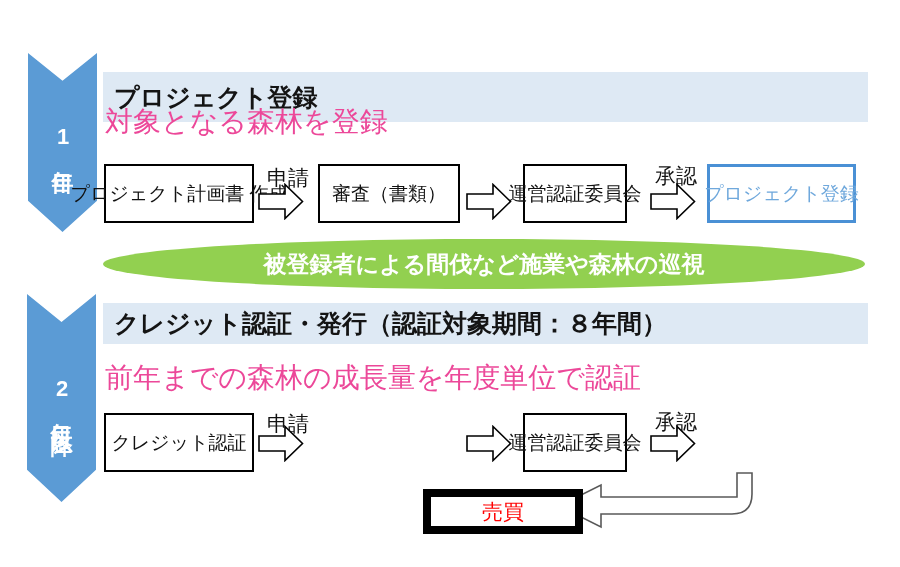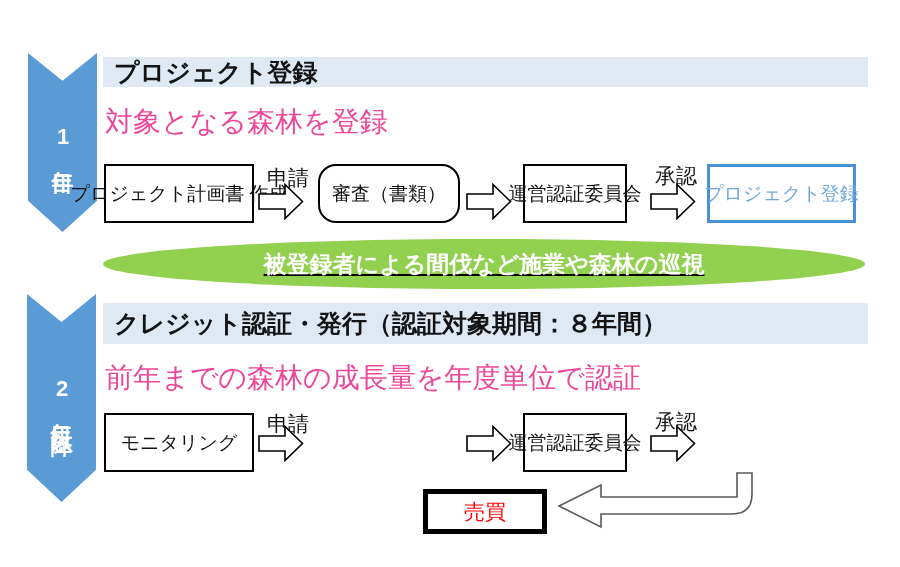--- a/index.html
+++ b/index.html
@@ -12,61 +12,61 @@
     clip-path:polygon(0 0,50% 15.5%,100% 0,100% 82.5%,50% 100%,0 82.5%);}
   .chevron-2{left:27px;top:294px;width:69px;height:208px;
     clip-path:polygon(0 0,50% 13.5%,100% 0,100% 84.5%,50% 100%,0 84.5%);}
   .v-label{writing-mode:vertical-rl;text-orientation:upright;color:#ffffff;
     font-size:22px;font-weight:bold;line-height:1;letter-spacing:4px;}
 
   
   .sec-header{position:absolute;left:103px;width:765px;background:#DEE9F4;
     display:flex;align-items:center;padding-left:11px;box-sizing:border-box;
     font-size:25px;font-weight:bold;color:#141414;white-space:nowrap;}
-  .sh1{top:57px;height:30px;}
+  .sh1{top:72px;height:50px;}
   .sh2{top:303px;height:41px;}
   .subtitle{position:absolute;left:105px;font-size:28px;color:#ec4899;white-space:nowrap;}
   .st1{top:103px;}
   .st2{top:359px;}
 
   
   .step-box{position:absolute;border:2px solid #000;background:#fff;box-sizing:border-box;
     display:flex;flex-direction:row;align-items:center;justify-content:center;
     text-align:center;font-size:19px;line-height:1.32;color:#111;white-space:nowrap;}
   .result-box{border:3px solid #4A90D5;color:#6FA8DC;}
   .r1{top:164px;height:59px;}
   .r2{top:413px;height:59px;}
   .c1{left:104px;width:150px;}
-  .c2{left:318px;width:142px;border-radius:18px;}
+  .c2{left:318px;width:142px;}
   .c3{left:523px;width:104px;}
   .c4{left:707px;width:149px;}
 
   
   .flow-arrow{position:absolute;width:46px;height:37px;}
   .ar1{top:183px;}
   .ar2{top:425px;}
   .ax1{left:258px;}
   .ax2{left:466px;}
   .ax3{left:650px;}
 
   
   .flow-label{position:absolute;width:58px;text-align:center;font-size:21px;color:#111;}
   .ly1{top:146px;}
   .ly2{top:392px;}
   .lx1{left:259px;margin-top:18px;}
   .lx3{left:647px;margin-top:16px;}
 
   
   .banner{position:absolute;left:103px;top:239px;width:762px;height:50px;
-    background:#92D050;border-radius:50%;display:flex;align-items:center;justify-content:center;text-decoration:underline;}
+    background:#92D050;border-radius:50%;display:flex;align-items:center;justify-content:center;}
   .banner-text{color:#ffffff;font-weight:bold;font-size:23px;white-space:nowrap;}
 
   
-  .trade-box{position:absolute;left:423px;top:489px;width:124px;height:45px;
-    border:5px solid #000000;box-sizing:border-box;background:#fff;
+  .trade-box{position:absolute;left:423px;top:489px;width:160px;height:45px;
+    border:8px solid #000000;box-sizing:border-box;background:#fff;
     display:flex;align-items:center;justify-content:center;font-size:21px;color:#FF0000;}
 
   
   .overlay{position:absolute;left:0;top:0;width:900px;height:567px;pointer-events:none;}
 </style>
 </head>
 <body>
 
 <div class="canvas">
 
@@ -115,21 +115,21 @@
   <div class="banner">
     <span class="banner-text">被登録者による間伐など施業や森林の巡視</span>
   </div>
 
   <div class="sec-header sh2">
     <span>クレジット認証・発行（認証対象期間：８年間）</span>
   </div>
   <div class="subtitle st2">前年までの森林の成長量を年度単位で認証</div>
 
   <div class="step-box r2 c1">
-    <span>モニタリング</span>
+    <span>クレジット認証</span>
   </div>
   <div class="step-box r2 c3">
     <span>運営認証</span>
     <span>委員会</span>
   </div>
 
   <div class="flow-label ly2 lx1">申請</div>
   <div class="flow-label ly2 lx3">承認</div>
 
   <svg class="flow-arrow ar2 ax1" viewBox="0 0 46 37">

